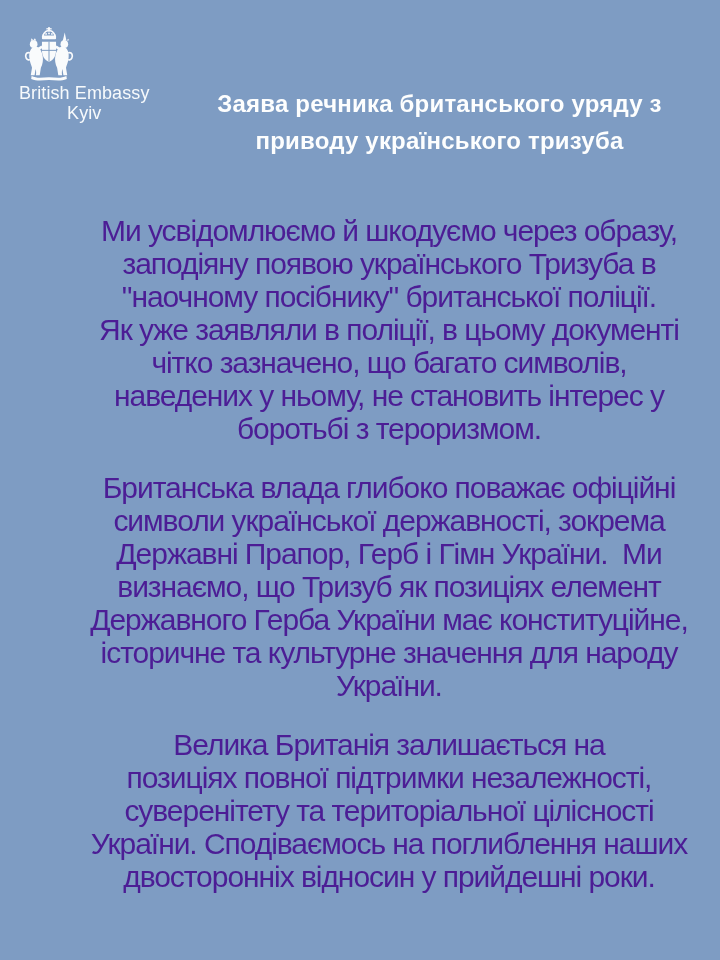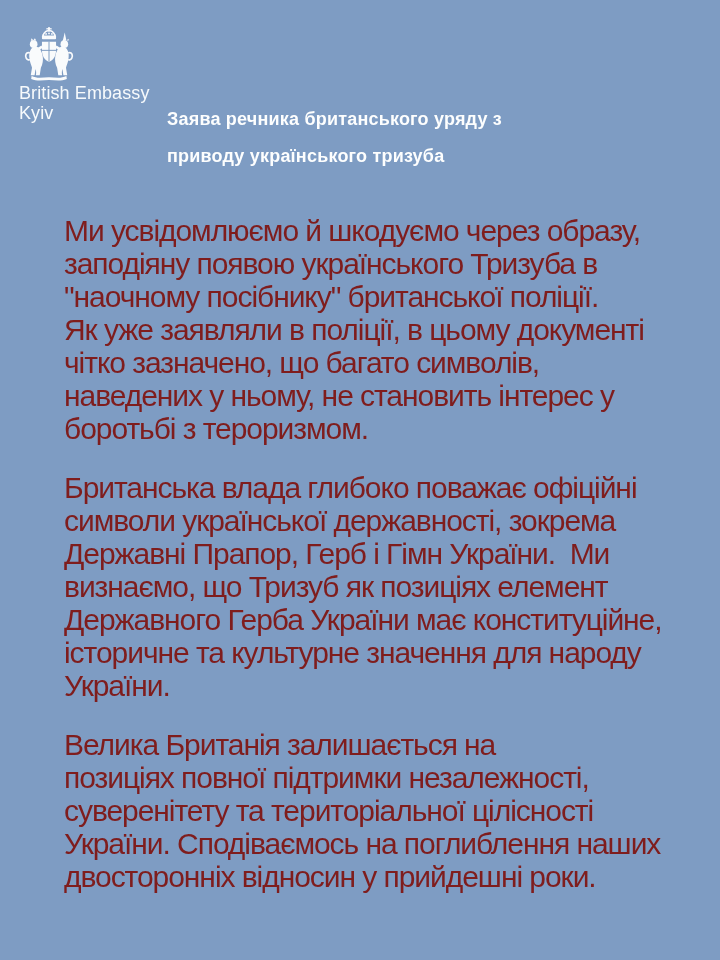--- a/index.html
+++ b/index.html
@@ -8,20 +8,21 @@
   }
   .canvas {
     position: relative;
     width: 720px;
     height: 960px;
     margin: 0 auto;
     background: #7E9CC3;
     overflow: hidden;
     font-family: "Liberation Sans", "DejaVu Sans", sans-serif;
     color: #FFFFFF;
+    text-align: center;
   }
   .logo-block {
     position: absolute;
     left: 19px;
     top: 27px;
   }
   .crest {
     display: block;
     width: 58px;
     height: 55px;
@@ -33,44 +34,44 @@
     font-size: 18px;
     line-height: 19.5px;
     font-weight: 400;
     letter-spacing: 0.1px;
     color: #F7FAFC;
     white-space: nowrap;
   }
   .statement-title {
     position: absolute;
     left: 167px;
-    top: 101px;
+    top: 85px;
     width: 545px;
     margin: 0;
-    font-size: 18px;
+    font-size: 24px;
     line-height: 37px;
     font-weight: 700;
     letter-spacing: 0.2px;
     white-space: pre-line;
     color: #FDFEFE;
   }
   .statement-body {
     position: absolute;
     left: 64px;
     top: 214px;
     width: 650px;
   }
   .para {
     margin: 0 0 26px 0;
     font-size: 30px;
     line-height: 33px;
     font-weight: 400;
     letter-spacing: -0.035em;
     white-space: pre;
-    color: #7f1d1d;
+    color: #4c1d95;
   }
   .para:last-child { margin-bottom: 0; margin-top: 12px; }
 </style>
 </head>
 <body>
 
 <div class="canvas" style="background: rgb(126, 156, 195);">
 
   <div class="logo-block">
     <svg class="crest" viewBox="0 0 70 66" xmlns="http://www.w3.org/2000/svg" aria-hidden="true">

